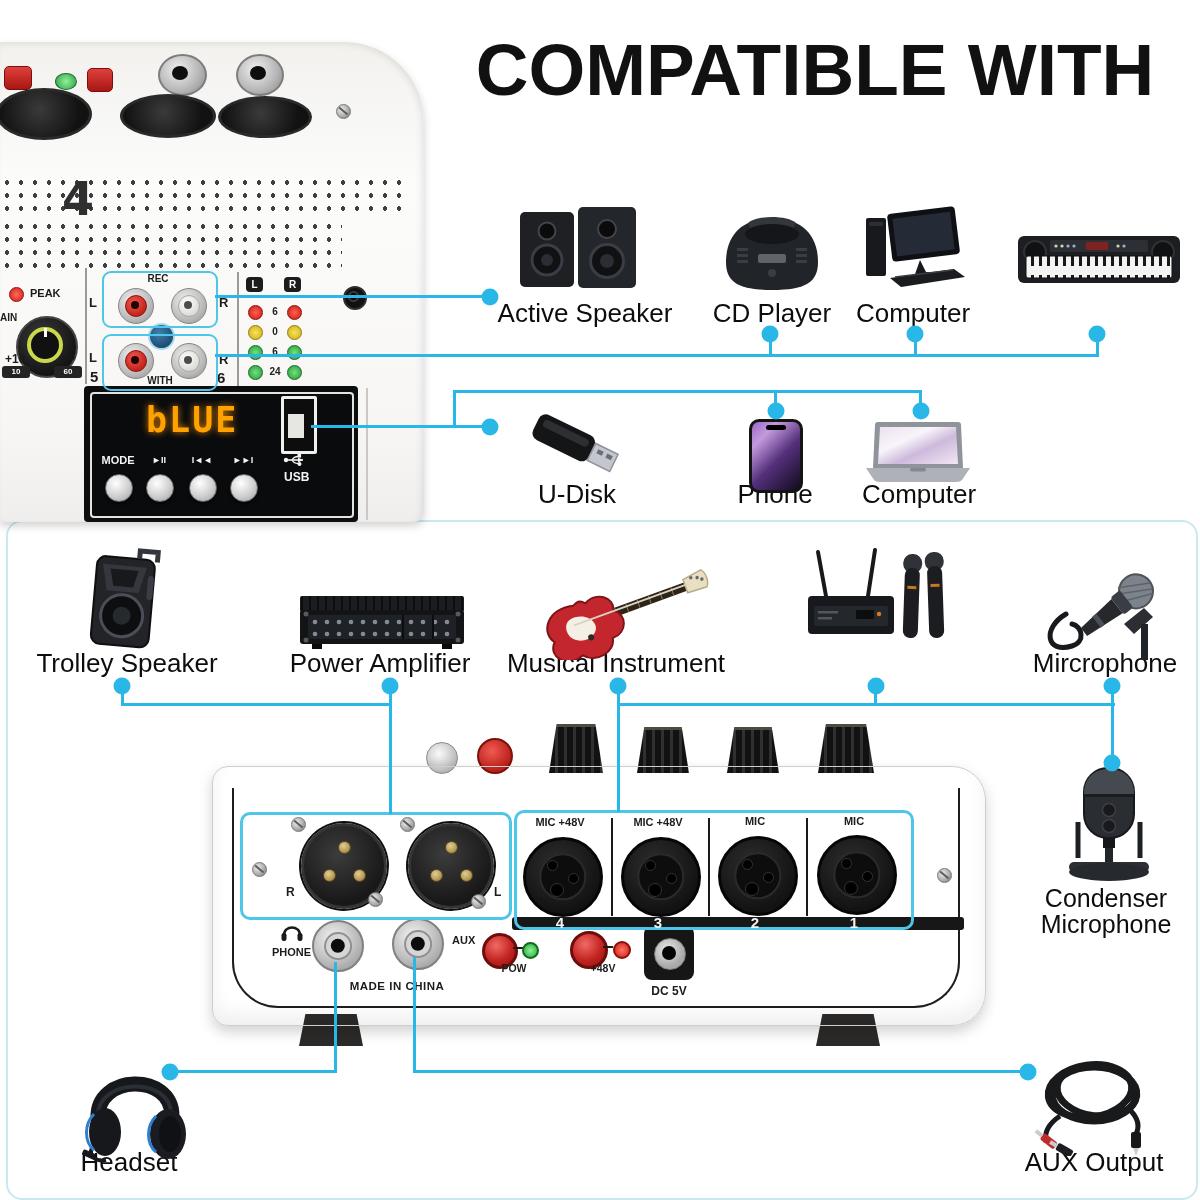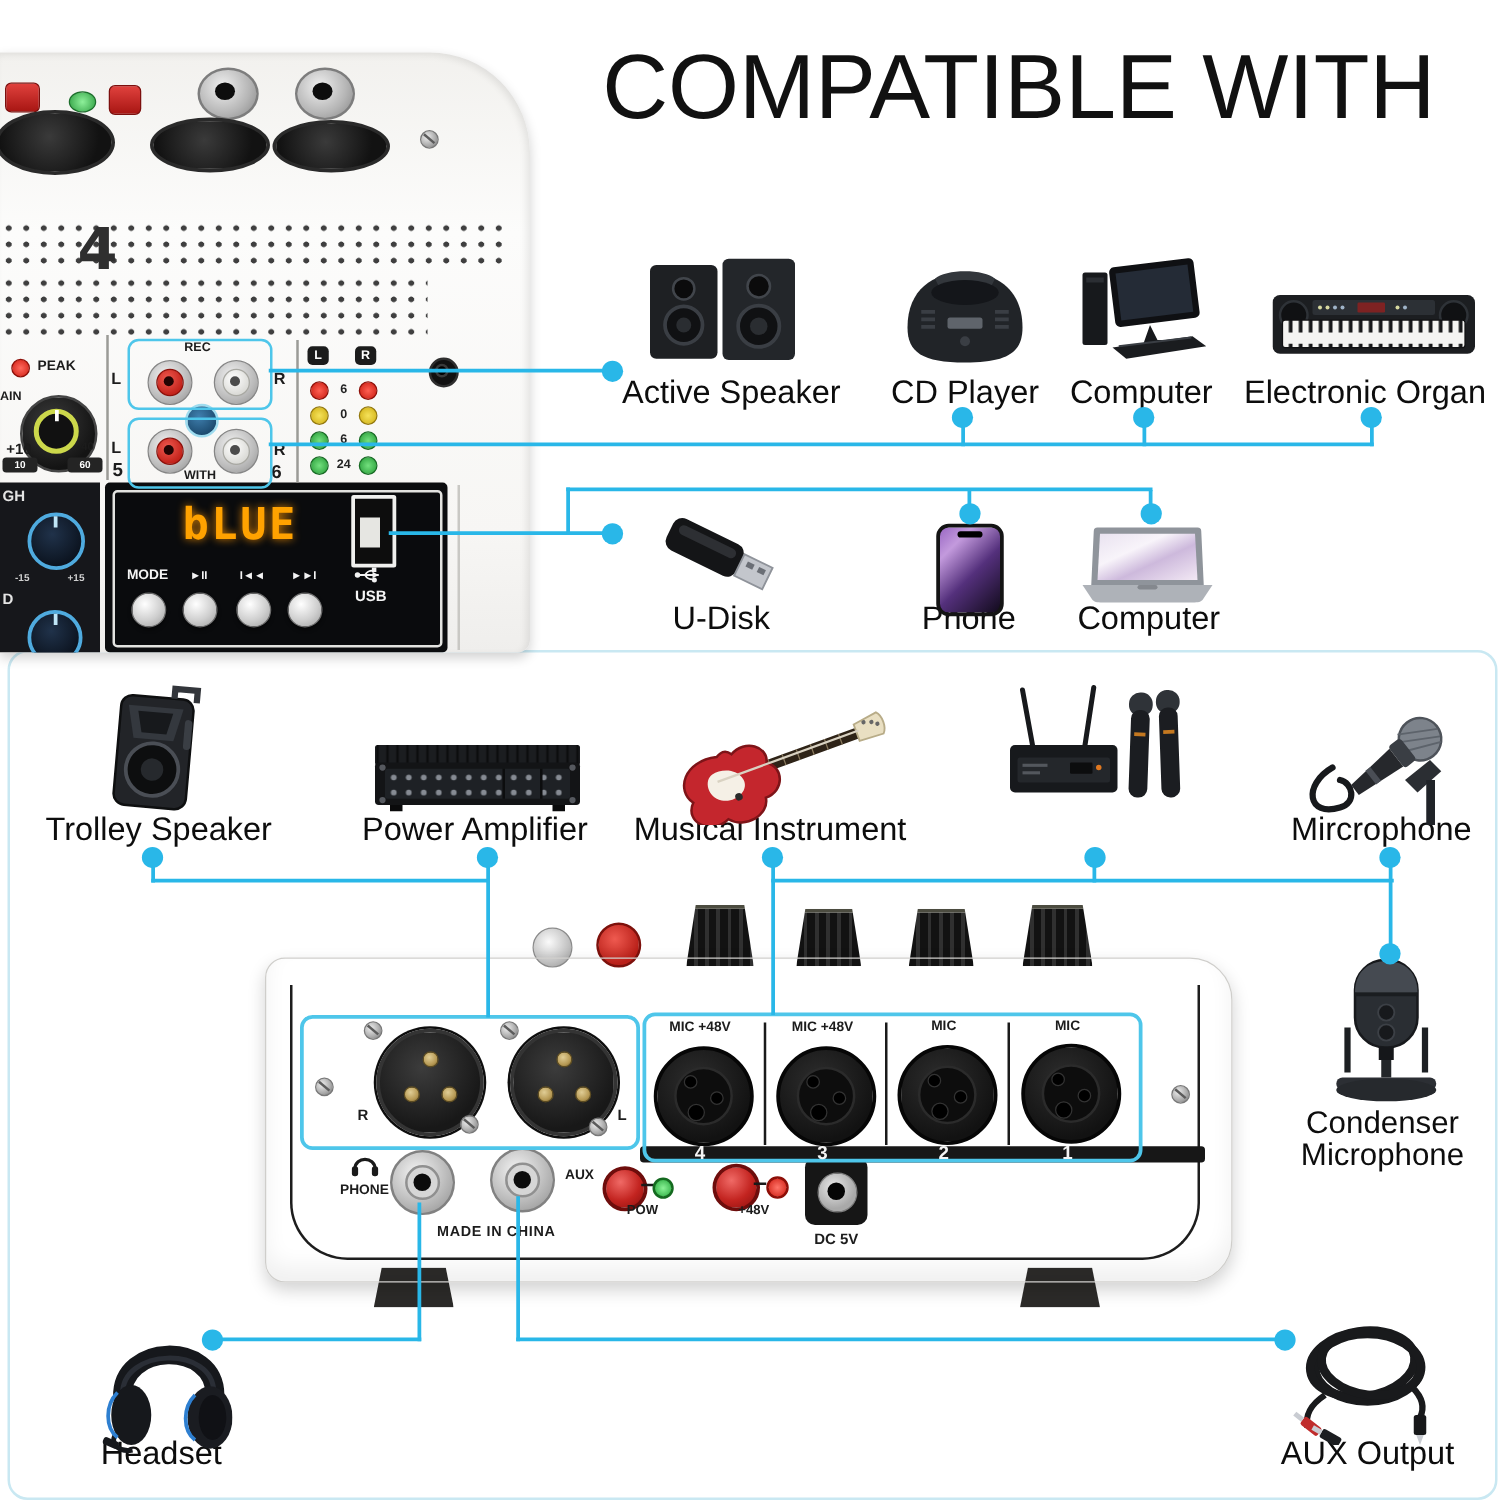--- a/index.html
+++ b/index.html
@@ -55,21 +55,21 @@
   svg{display:block;}
   .devsvg{position:absolute;z-index:3;}
 </style>
 </head>
 <body>
 
 <div id="stage">
 
   <div class="abs" style="left:6px;top:520px;width:1188px;height:676px;border:2px solid #c9e8f2;border-radius:16px;z-index:0;"></div>
 
-  <div class="abs" style="left:430px;top:34px;width:770px;text-align:center;font-weight:normal;font-size:73px;line-height:72px;letter-spacing:0px;color:#111;z-index:4;">
+  <div class="abs" style="left:430px;top:34px;width:770px;text-align:center;font-weight:bold;font-size:73px;line-height:72px;letter-spacing:0px;color:#111;z-index:4;">
     <div>COMPATIBLE WITH</div>
   </div>
 
   <div class="abs" style="left:0;top:42px;width:424px;height:480px;border-radius:0 80px 10px 0;z-index:2;
               background:linear-gradient(180deg,#f2f1ee 0%,#fcfcfb 30%,#f7f6f4 80%,#efeeec 100%);
               box-shadow:inset -3px 2px 6px rgba(0,0,0,.08),0 4px 9px rgba(0,0,0,.18);overflow:hidden;">
 
     <div class="abs" style="left:4px;top:24px;width:26px;height:22px;border-radius:5px;background:linear-gradient(180deg,#e0413d,#a81613);border:1px solid #7c0f0d;"></div>
     <div class="led" style="left:55px;top:31px;width:20px;height:15px;background:radial-gradient(circle,#8ef09a,#2f9e42);border:1px solid #1d6e2c;"></div>
     <div class="abs" style="left:87px;top:26px;width:24px;height:22px;border-radius:5px;background:linear-gradient(180deg,#e0413d,#a81613);border:1px solid #7c0f0d;"></div>
@@ -145,30 +145,20 @@
     <div class="mrow-num" style="left:275px;top:304px;">6</div>
     <div class="led" style="left:287px;top:303px;width:13px;height:13px;background:radial-gradient(circle,#73e07e,#259a36);border:1px solid #176a24;"></div>
 
     <div class="led" style="left:248px;top:323px;width:13px;height:13px;background:radial-gradient(circle,#73e07e,#259a36);border:1px solid #176a24;"></div>
     <div class="mrow-num" style="left:275px;top:324px;">24</div>
     <div class="led" style="left:287px;top:323px;width:13px;height:13px;background:radial-gradient(circle,#73e07e,#259a36);border:1px solid #176a24;"></div>
 
     <div class="abs" style="left:343px;top:244px;width:20px;height:20px;border-radius:50%;background:#111;border:2px solid #2e2e2e;"></div>
     <div class="abs" style="left:350px;top:251px;width:7px;height:7px;border-radius:50%;background:#000;box-shadow:0 0 0 2px #3a3a3a;"></div>
 
-    <div class="abs" style="left:0;top:344px;width:80px;height:136px;background:#16171b;">
-      <div class="whiteb" style="left:2px;top:4px;font-size:12px;color:#e4e4e4;">GH</div>
-      <div class="abs" style="left:22px;top:24px;width:46px;height:46px;border-radius:50%;background:radial-gradient(circle at 42% 36%,#20324a,#0c1420 72%);border:3px solid #4fabdf;box-sizing:border-box;"></div>
-      <div class="abs" style="left:43px;top:27px;width:2.5px;height:9px;background:#bfe6f7;"></div>
-      <div class="whiteb" style="left:12px;top:72px;font-size:8px;color:#cfcfcf;">-15</div>
-      <div class="whiteb" style="left:54px;top:72px;font-size:8px;color:#cfcfcf;">+15</div>
-      <div class="whiteb" style="left:2px;top:86px;font-size:12px;color:#e4e4e4;">D</div>
-      <div class="abs" style="left:22px;top:102px;width:44px;height:44px;border-radius:50%;background:radial-gradient(circle at 42% 36%,#20324a,#0c1420 72%);border:3px solid #4fabdf;box-sizing:border-box;"></div>
-      <div class="abs" style="left:43px;top:105px;width:2.5px;height:9px;background:#bfe6f7;"></div>
-    </div>
 
     <div class="abs" style="left:84px;top:344px;width:274px;height:136px;background:#0c0d0f;border-radius:4px;">
       <div class="abs" style="left:6px;top:6px;width:260px;height:122px;border:2.5px solid #e3e3e0;border-radius:4px;background:#0a0b0d;"></div>
       <div class="abs" style="left:62px;top:14px;width:100px;height:42px;color:#ffa200;font-family:'DejaVu Sans Mono',monospace;font-weight:bold;font-size:35px;letter-spacing:2px;text-shadow:0 0 7px rgba(255,150,0,.85);">bLUE</div>
       <div class="whiteb ctr" style="left:34px;top:68px;font-size:11px;">MODE</div>
       <div class="whiteb ctr" style="left:75px;top:69px;font-size:9px;">►II</div>
       <div class="whiteb ctr" style="left:118px;top:69px;font-size:9px;">I◄◄</div>
       <div class="whiteb ctr" style="left:159px;top:69px;font-size:9px;">►►I</div>
       <div class="panelbtn" style="left:21px;top:88px;width:26px;height:26px;"></div>
       <div class="panelbtn" style="left:62px;top:88px;width:26px;height:26px;"></div>
@@ -246,21 +236,20 @@
     <rect x="32" y="9" width="98" height="12" rx="2" fill="#2c3035"></rect>
     <rect x="68" y="11" width="22" height="8" rx="1" fill="#7e2222"></rect>
     <circle cx="38" cy="15" r="1.6" fill="#d7d9a0"></circle>
       <circle cx="44" cy="15" r="1.6" fill="#d7d9a0"></circle>
     <circle cx="50" cy="15" r="1.6" fill="#9fb3c8"></circle>
       <circle cx="56" cy="15" r="1.6" fill="#9fb3c8"></circle>
     <circle cx="100" cy="15" r="1.6" fill="#d7d9a0"></circle>
       <circle cx="106" cy="15" r="1.6" fill="#9fb3c8"></circle>
     <rect x="8" y="25" width="146" height="22" rx="2" fill="url(#bk)" stroke="#101113" stroke-width="1"></rect>
   </svg>
-  <div class="lbl" style="left:1092px;top:298px;">Electronic Organ</div>
 
   <svg class="devsvg" style="left:528px;top:406px;" width="106" height="86" viewBox="0 0 106 86">
     <g transform="rotate(26 52 42)">
       <rect x="2" y="26" width="62" height="28" rx="8" fill="#141517"></rect>
       <rect x="8" y="31" width="50" height="8" rx="4" fill="#2d2f33"></rect>
       <rect x="64" y="31" width="25" height="19" fill="#c3c6cc" stroke="#8f939a" stroke-width="1.5"></rect>
       <rect x="69" y="35" width="6" height="4.5" fill="#6a6e75"></rect>
       <rect x="79" y="35" width="6" height="4.5" fill="#6a6e75"></rect>
     </g>
   </svg>

